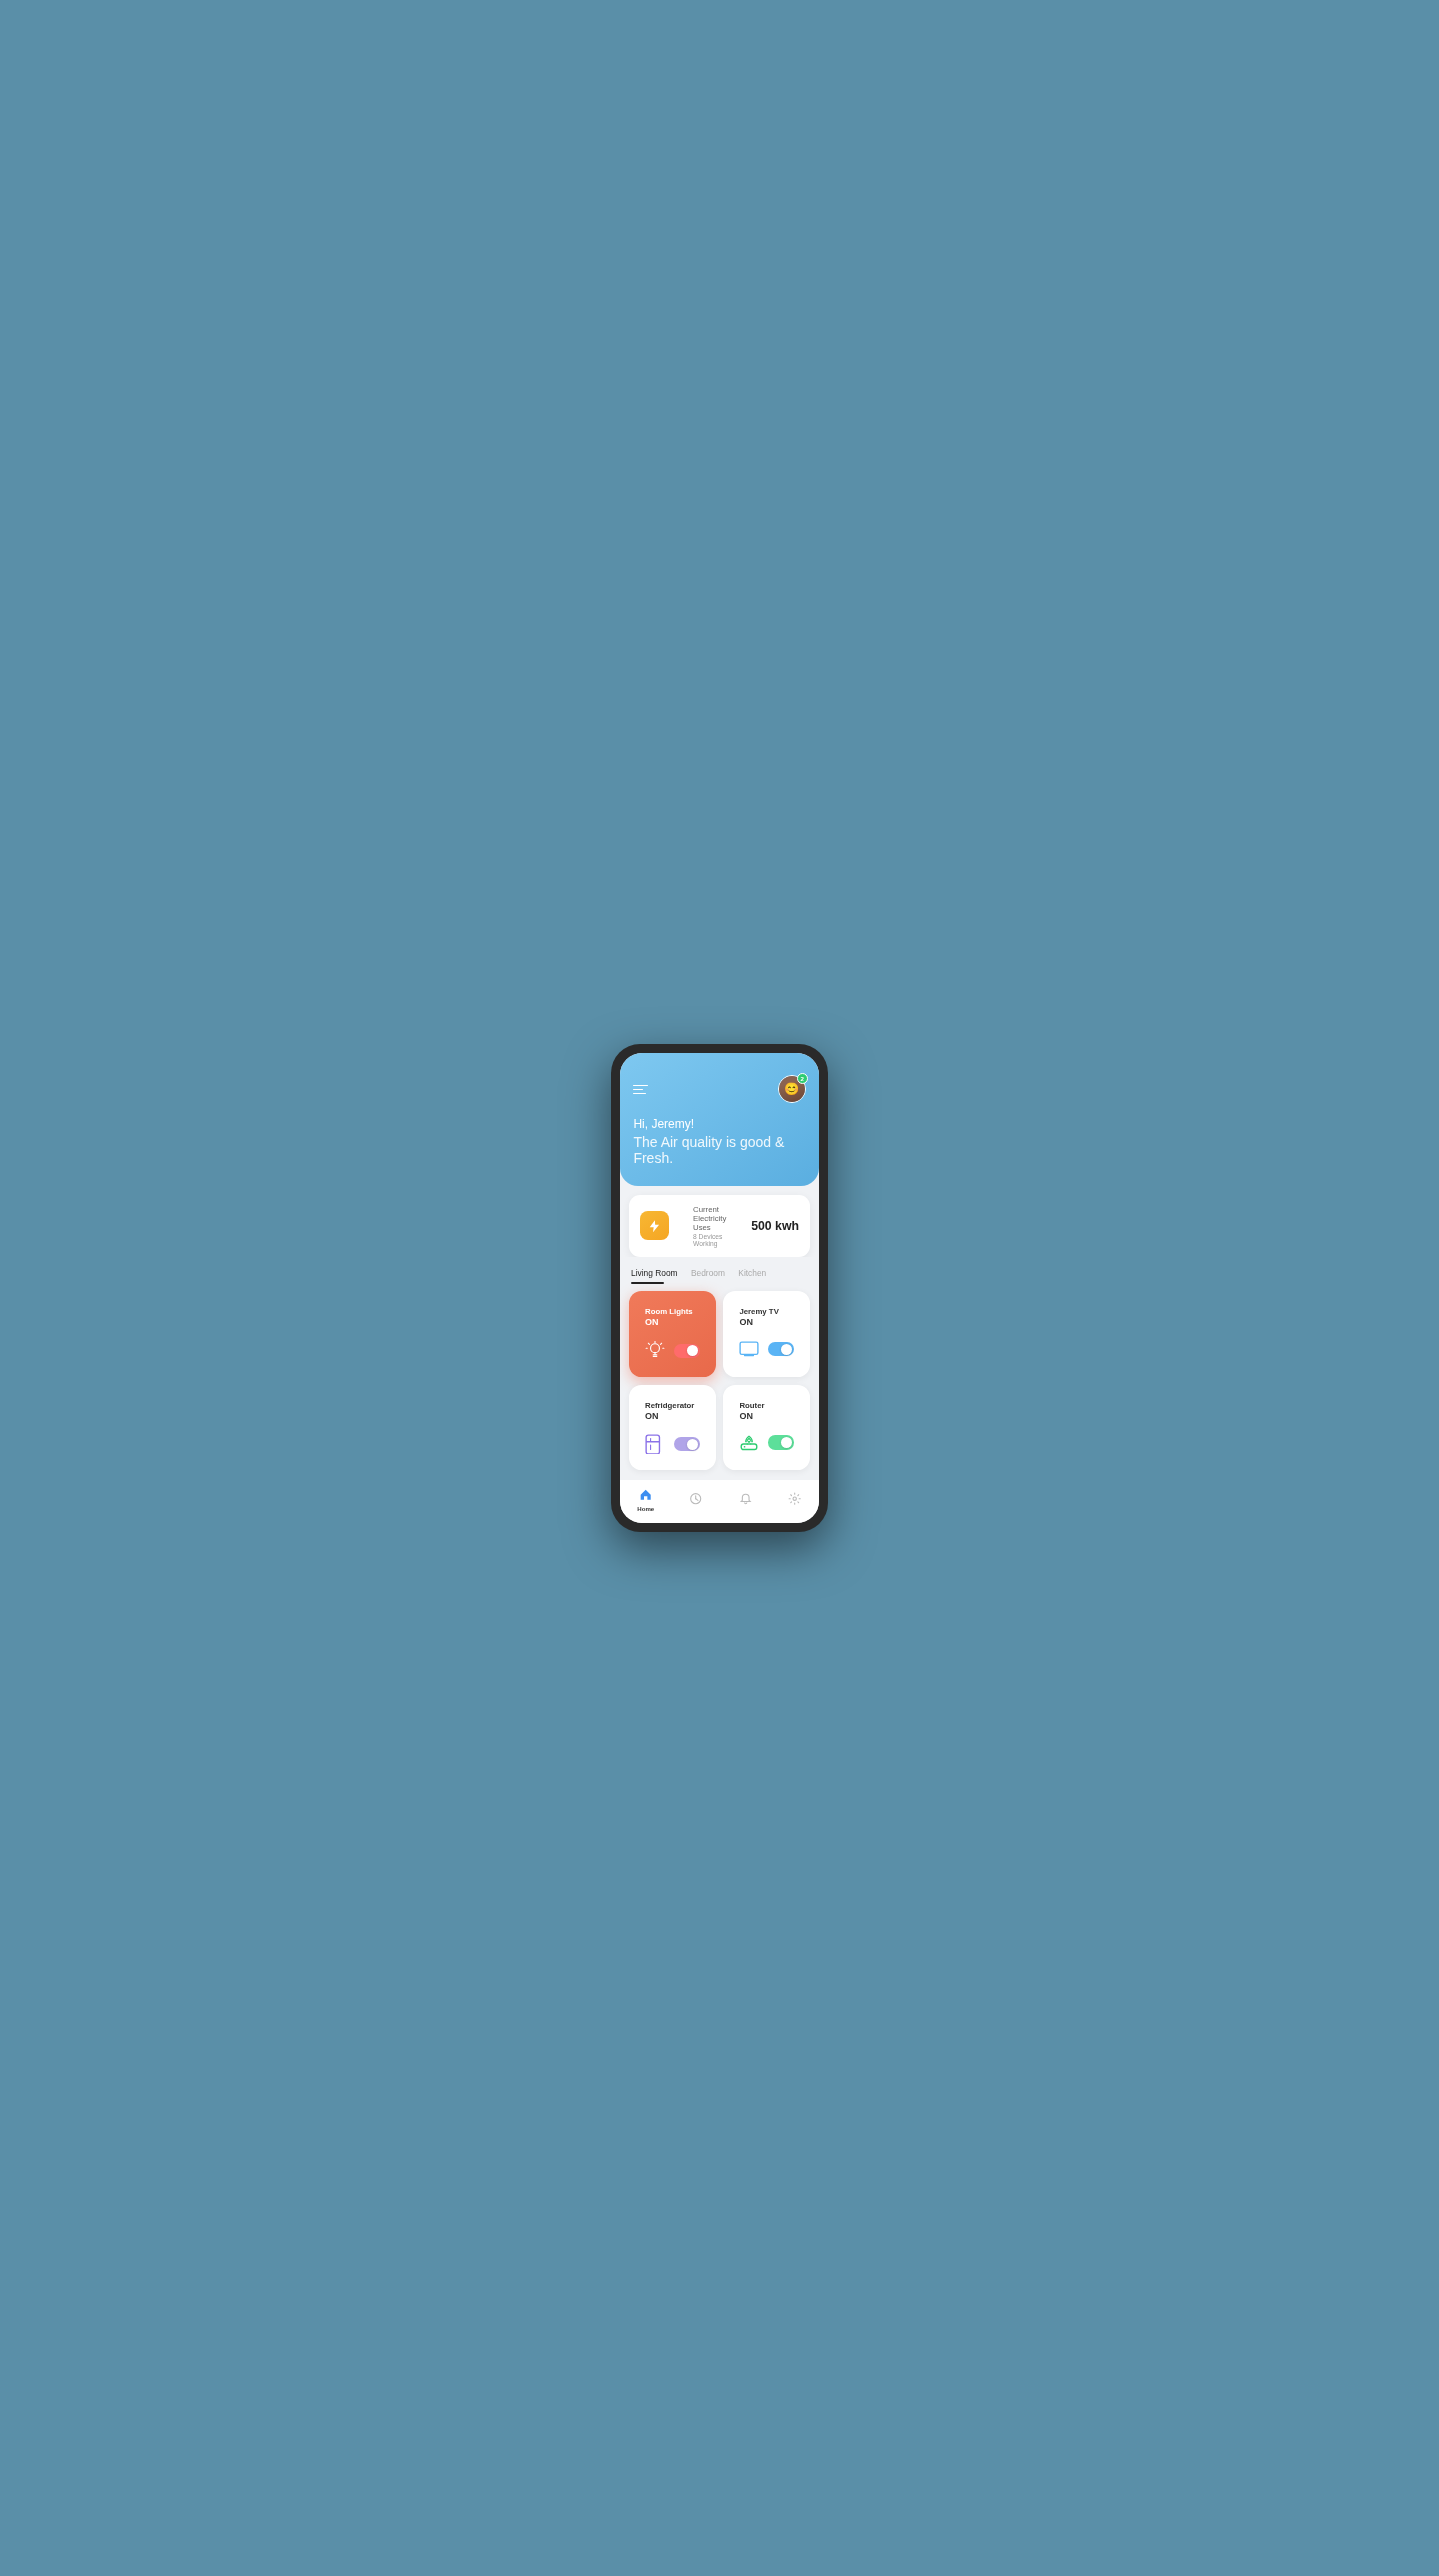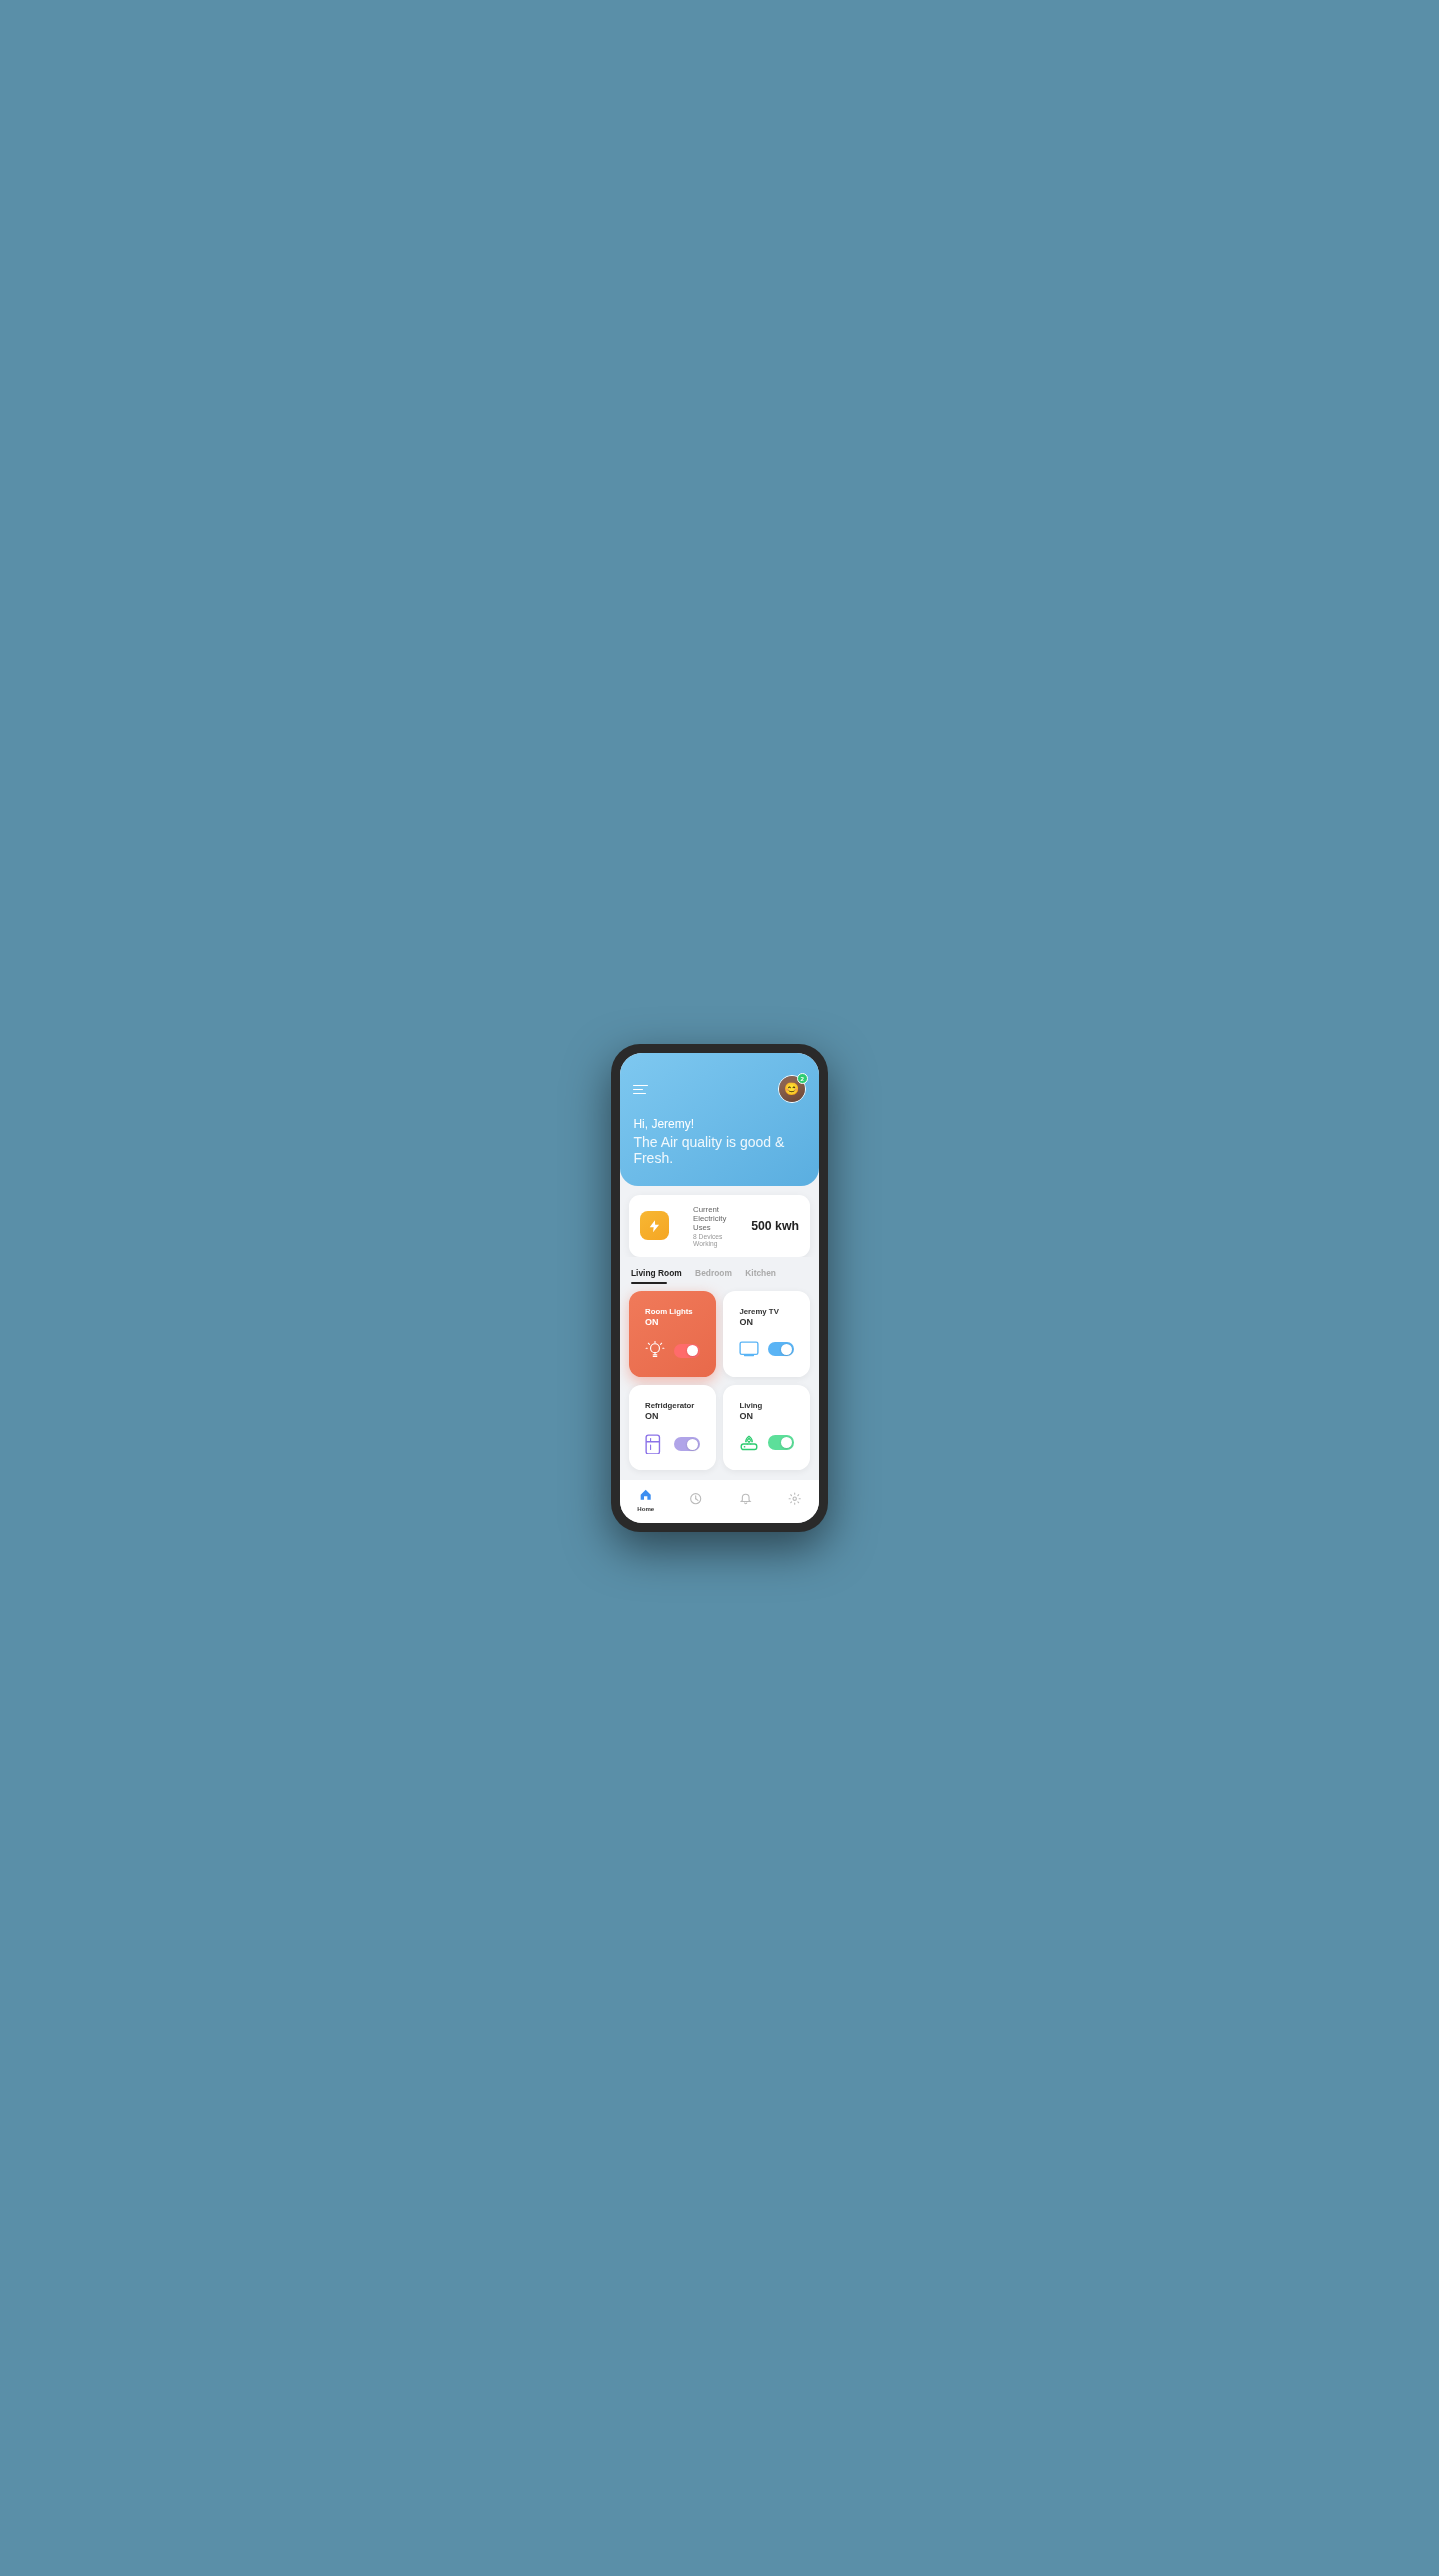--- a/index.html
+++ b/index.html
@@ -149,21 +149,21 @@
     }
     
     .tabs {
       display: flex;
       gap: 13.4px;
       padding: 11px 11px 0;
       background: #f0f2f5;
     }
     .tab {
       font-size: 8.4px;
-      font-weight: 700;
+      font-weight: 400;
       color: #aaa;
       padding-bottom: 5.6px;
       cursor: pointer;
       position: relative;
     }
     .tab.active {
       color: #222;
     }
     .tab.active::after {
       content: '';
@@ -365,21 +365,21 @@
             <rect x="2" y="2" width="24" height="34" rx="4" fill="none" stroke="#8b72e8" stroke-width="2.5"></rect>
             <line x1="2" y1="14" x2="26" y2="14" stroke="#8b72e8" stroke-width="2.5"></line>
             <line x1="10" y1="8" x2="10" y2="12" stroke="#8b72e8" stroke-width="2" stroke-linecap="round"></line>
             <line x1="10" y1="20" x2="10" y2="28" stroke="#8b72e8" stroke-width="2" stroke-linecap="round"></line>
           </svg>
           <div class="toggle on-purple"></div>
         </div>
       </div>
 
       <div class="device-card">
-        <div class="device-name">Living</div>
+        <div class="device-name">Router</div>
         <div class="device-status">ON</div>
         <div class="device-bottom">
           <svg class="router-svg" viewBox="0 0 36 30">
             <rect x="4" y="18" width="28" height="10" rx="4" fill="none" stroke="#2ecc71" stroke-width="2.5"></rect>
             <circle cx="10" cy="23" r="1.5" fill="#2ecc71"></circle>
             <path d="M18 4 Q24 8 24 14" fill="none" stroke="#2ecc71" stroke-width="2" stroke-linecap="round"></path>
             <path d="M18 4 Q12 8 12 14" fill="none" stroke="#2ecc71" stroke-width="2" stroke-linecap="round"></path>
             <path d="M18 8 Q22 11 22 14" fill="none" stroke="#2ecc71" stroke-width="2" stroke-linecap="round"></path>
             <path d="M18 8 Q14 11 14 14" fill="none" stroke="#2ecc71" stroke-width="2" stroke-linecap="round"></path>
             <circle cx="18" cy="14" r="2" fill="#2ecc71"></circle>

